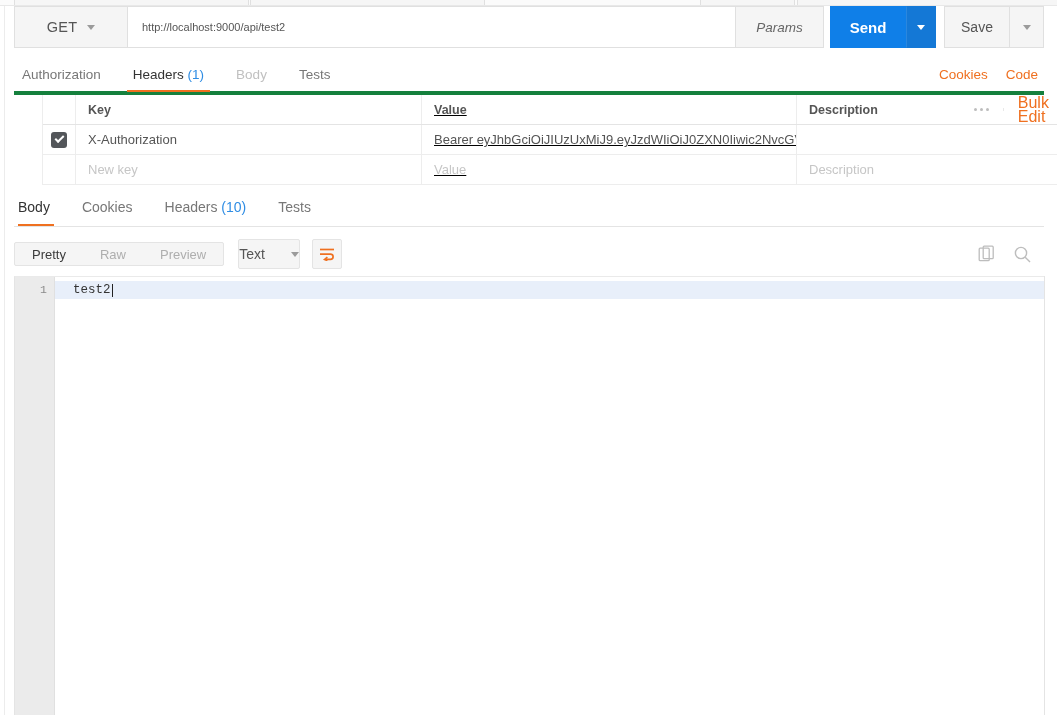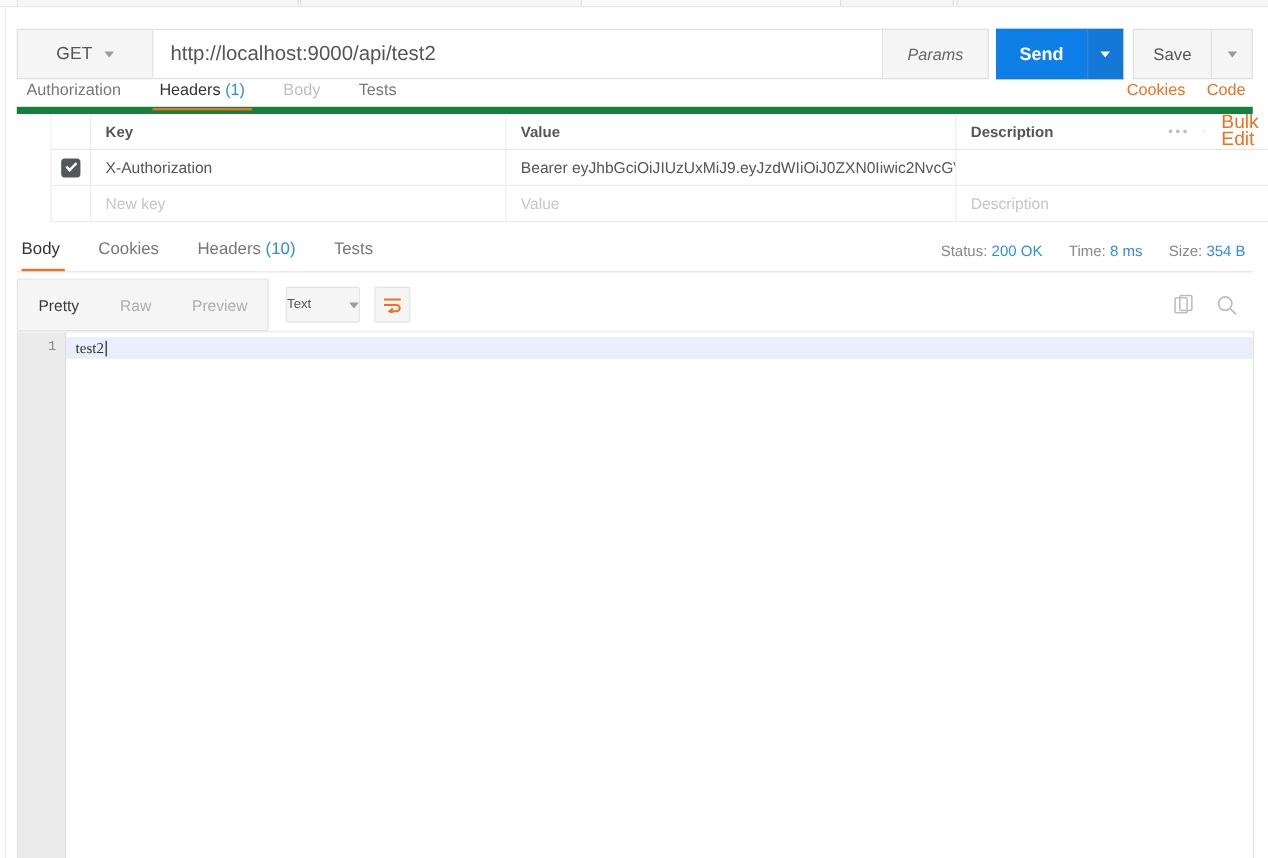--- a/index.html
+++ b/index.html
@@ -26,21 +26,21 @@
   }
   .top-strip .seg {
     position: absolute; top: 0; height: 5px;
     border-left: 1px solid #e0e0e0;
     border-right: 1px solid #e0e0e0;
     background: #f6f6f6;
   }
 
   
   .url-row {
-    position: absolute; top: 24px; left: 14px;
+    position: absolute; top: 6px; left: 14px;
     width: 1030px; height: 42px;
     display: flex; align-items: stretch;
   }
   .method-box {
     width: 114px;
     border: 1px solid #e0e0e0;
     background: #f5f5f5;
     display: flex; align-items: center; justify-content: center;
     gap: 10px;
     cursor: pointer;
@@ -55,21 +55,21 @@
     border-top: 5px solid #9b9b9b;
   }
   .url-box {
     flex: 1;
     border: 1px solid #e0e0e0;
     border-left: none;
     background: #fff;
     display: flex; align-items: center;
     padding: 0 14px;
   }
-  .url-text { font-size: 17px; color: #555; }
+  .url-text { font-size: 11px; color: #555; }
   .params-btn {
     width: 88px;
     border: 1px solid #e0e0e0;
     border-left: none;
     background: #f5f5f5;
     display: flex; align-items: center; justify-content: center;
     font-size: 13.5px; color: #666;
     cursor: pointer;
     font-style: italic;
   }
@@ -103,21 +103,21 @@
     width: 34px;
     background: #f5f5f5; border: 1px solid #e0e0e0; border-left: none;
     display: flex; align-items: center; justify-content: center;
     cursor: pointer;
   }
 
   
   .req-tabs {
     position: absolute; top: 62px; left: 14px;
     width: 1030px; height: 33px;
-    border-bottom: 6px solid #15803d;
+    border-bottom: 4px solid #15803d;
     display: flex; align-items: flex-start;
   }
   .tab {
     position: relative;
     padding: 5px 16px 10px 16px;
     font-size: 13.5px; color: #777;
     cursor: pointer; white-space: nowrap;
   }
   .tab.first { padding-left: 8px; }
   .tab.active { color: #333; }
@@ -152,21 +152,21 @@
     flex-shrink: 0;
   }
   .kv-key {
     width: 346px; border-right: 1px solid #ededed;
     display: flex; align-items: center; padding-left: 12px;
     flex-shrink: 0;
   }
   .kv-val {
     width: 375px; border-right: 1px solid #ededed;
     display: flex; align-items: center; padding-left: 12px;
-    flex-shrink: 0; overflow: hidden;
+    flex-shrink: 0; overflow: hidden; text-decoration: underline;
   }
   .kv-desc {
     flex: 1; display: flex; align-items: center; padding-left: 12px;
   }
   .kv-head-txt { font-size: 12.5px; color: #555; font-weight: bold; }
   .kv-txt { font-size: 13px; color: #555; white-space: nowrap; }
   .kv-ph { font-size: 13px; color: #c6c6c6; }
   .checkbox {
     width: 16px; height: 16px; border-radius: 3px;
     background: #53565a;
@@ -214,33 +214,33 @@
   }
   .meta b { color: #2f8de4; font-weight: normal; }
 
   
   .body-bar {
     position: absolute; top: 239px; left: 14px;
     width: 1030px; height: 30px;
     display: flex; align-items: center;
   }
   .seg-group {
-    display: flex; height: 44px;
+    display: flex; height: 24px;
     border: 1px solid #e4e4e4; background: #f5f5f5; border-radius: 2px;
   }
   .seg-btn {
     padding: 0 17px; display: flex; align-items: center;
     font-size: 13px; color: #aeaeae; cursor: pointer;
   }
   .seg-btn.active { color: #3b3b3b; }
   .fmt-select {
     margin-left: 14px; height: 30px; width: 62px;
     border: 1px solid #e4e4e4; background: #f5f5f5; border-radius: 2px;
     display: flex; align-items: center; justify-content: space-between; gap: 8px;
-    font-size: 11px; color: #555; cursor: pointer;
+    font-size: 14px; color: #555; cursor: pointer;
   }
   .wrap-btn {
     margin-left: 12px; height: 30px; width: 30px;
     border: 1px solid #e4e4e4; background: #f5f5f5; border-radius: 2px;
     display: flex; align-items: center; justify-content: center;
     cursor: pointer;
   }
   .tools-right {
     margin-left: auto; display: flex; align-items: center; gap: 16px;
     padding-right: 12px;
@@ -265,22 +265,22 @@
     font-family: "Liberation Mono", monospace;
     font-size: 11.5px; color: #8a8a8a;
     text-align: right; padding-right: 7px; line-height: 18px;
   }
   .code {
     flex: 1; padding-top: 4px; position: relative;
   }
   .code-line {
     height: 18px; line-height: 18px;
     background: #e8effa;
-    padding-left: 8px;
-    font-family: Liberation Serif, serif;
+    padding-left: 18px;
+    font-family: Liberation Mono, monospace;
     font-size: 12.5px; color: #333;
     display: flex; align-items: center;
   }
   .caret {
     display: inline-block; width: 1px; height: 13px;
     background: #222; margin-left: 1px;
   }
   .right-rule {
     position: absolute; top: 276px; left: 1044px;
     width: 1px; height: 439px; background: #e4e4e4;
@@ -408,34 +408,20 @@
     </div>
     <div class="tab">
       <span>Cookies</span>
     </div>
     <div class="tab">
       <span>Headers</span>
       <span class="cnt">(10)</span>
     </div>
     <div class="tab">
       <span>Tests</span>
-    </div>
-    <div class="meta">
-      <span>
-        <span>Status:</span>
-        <b>200 OK</b>
-      </span>
-      <span>
-        <span>Time:</span>
-        <b>8 ms</b>
-      </span>
-      <span>
-        <span>Size:</span>
-        <b>354 B</b>
-      </span>
     </div>
   </div>
 
   <div class="body-bar">
     <div class="seg-group">
       <div class="seg-btn active">Pretty</div>
       <div class="seg-btn">Raw</div>
       <div class="seg-btn">Preview</div>
     </div>
     <div class="fmt-select">

